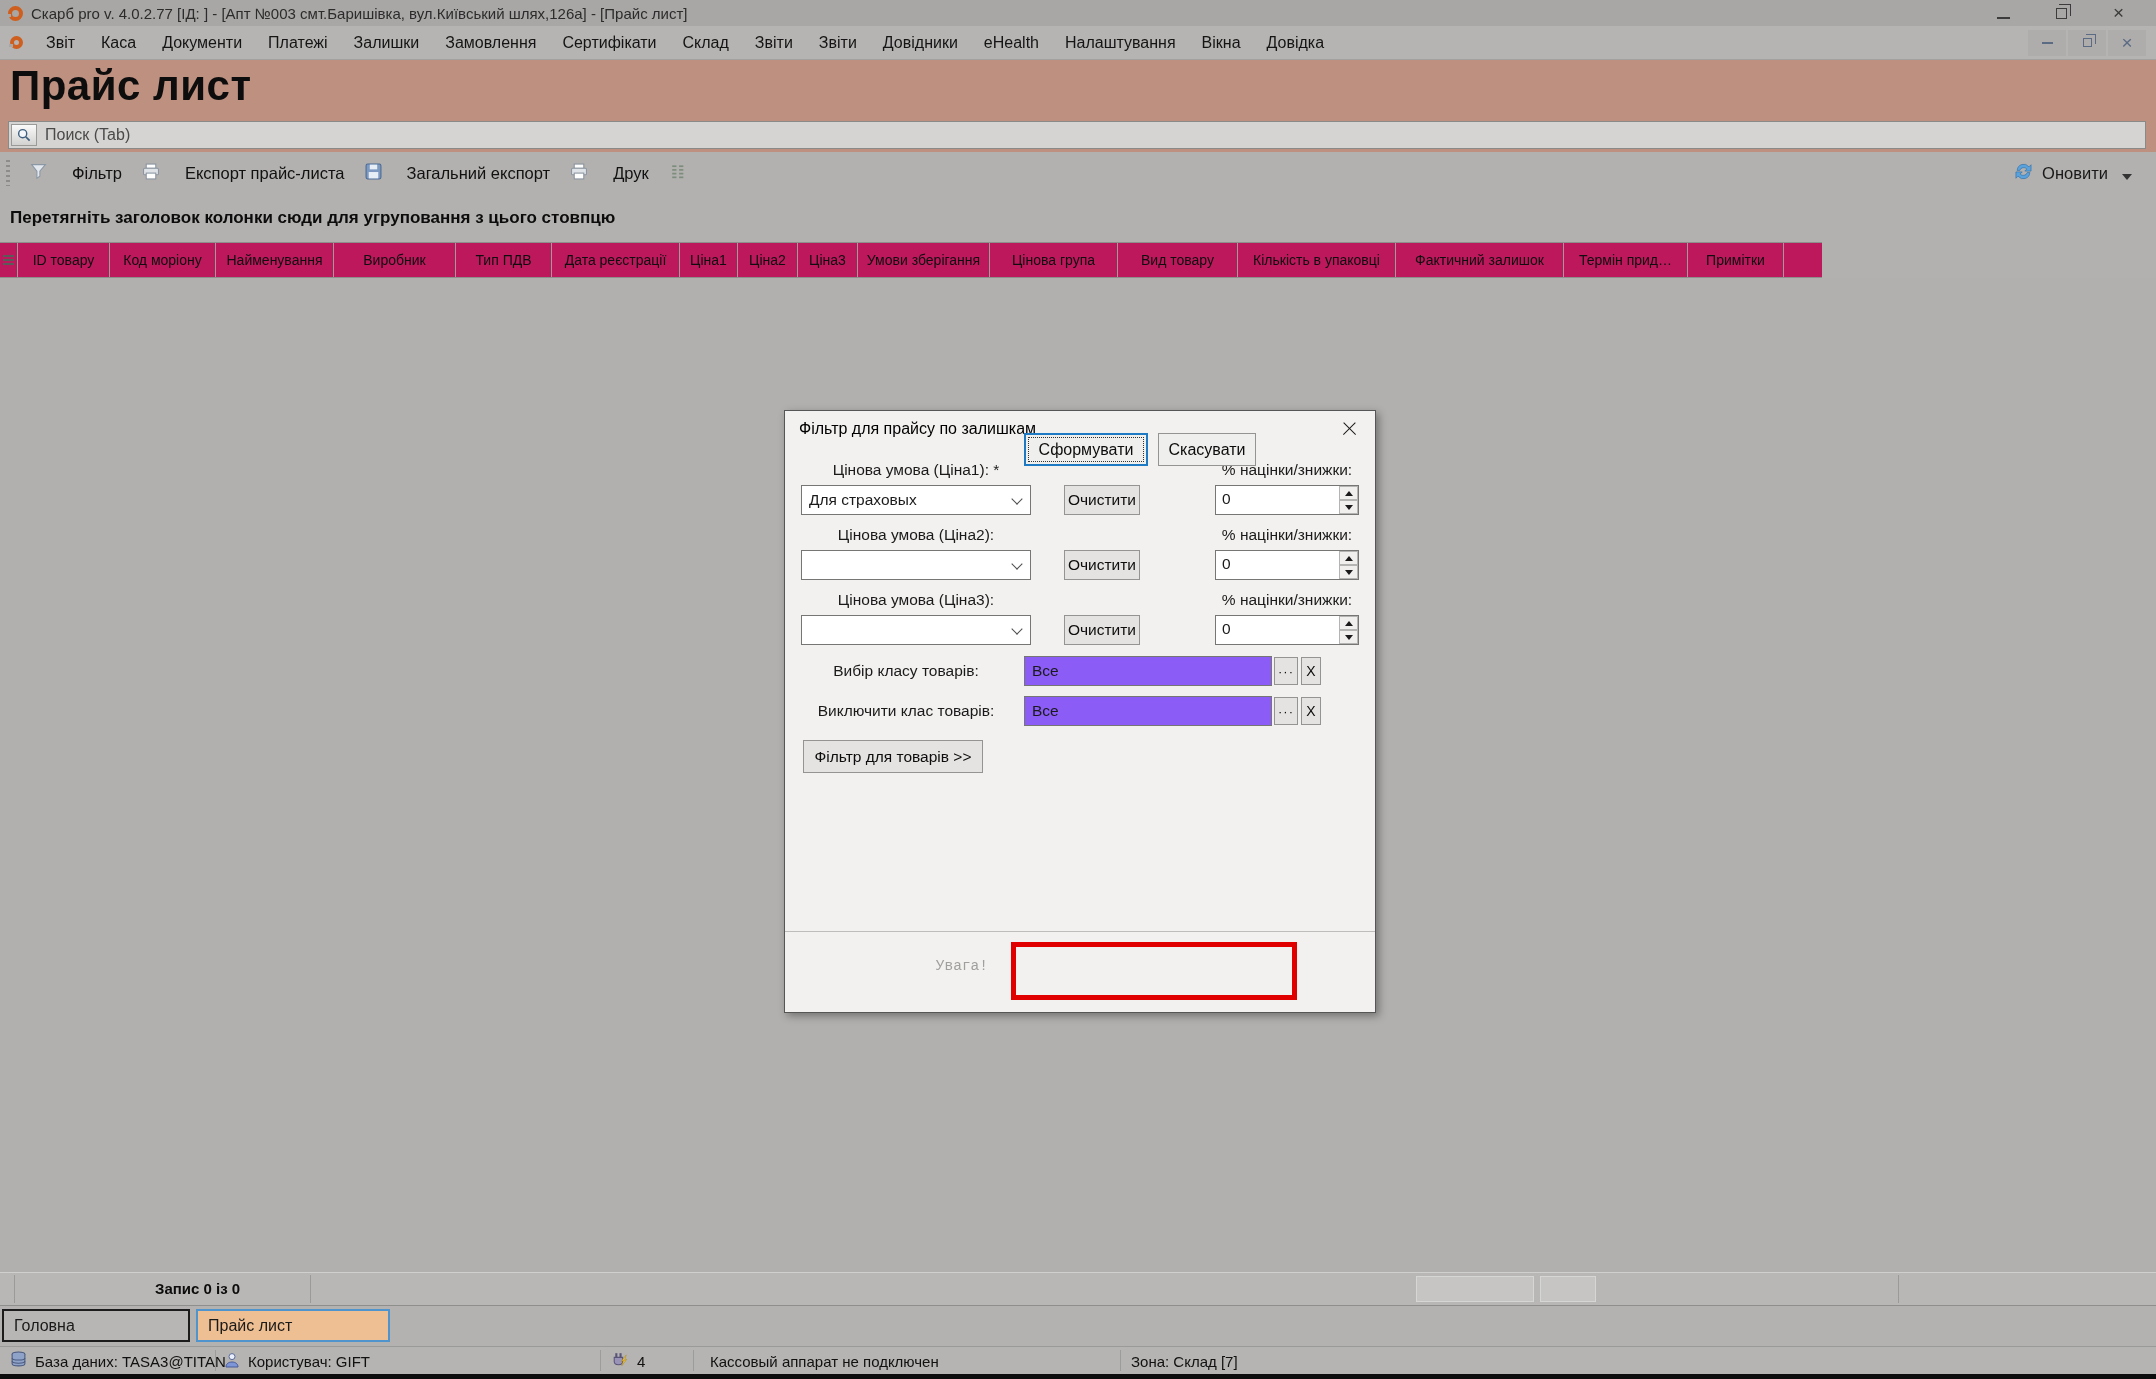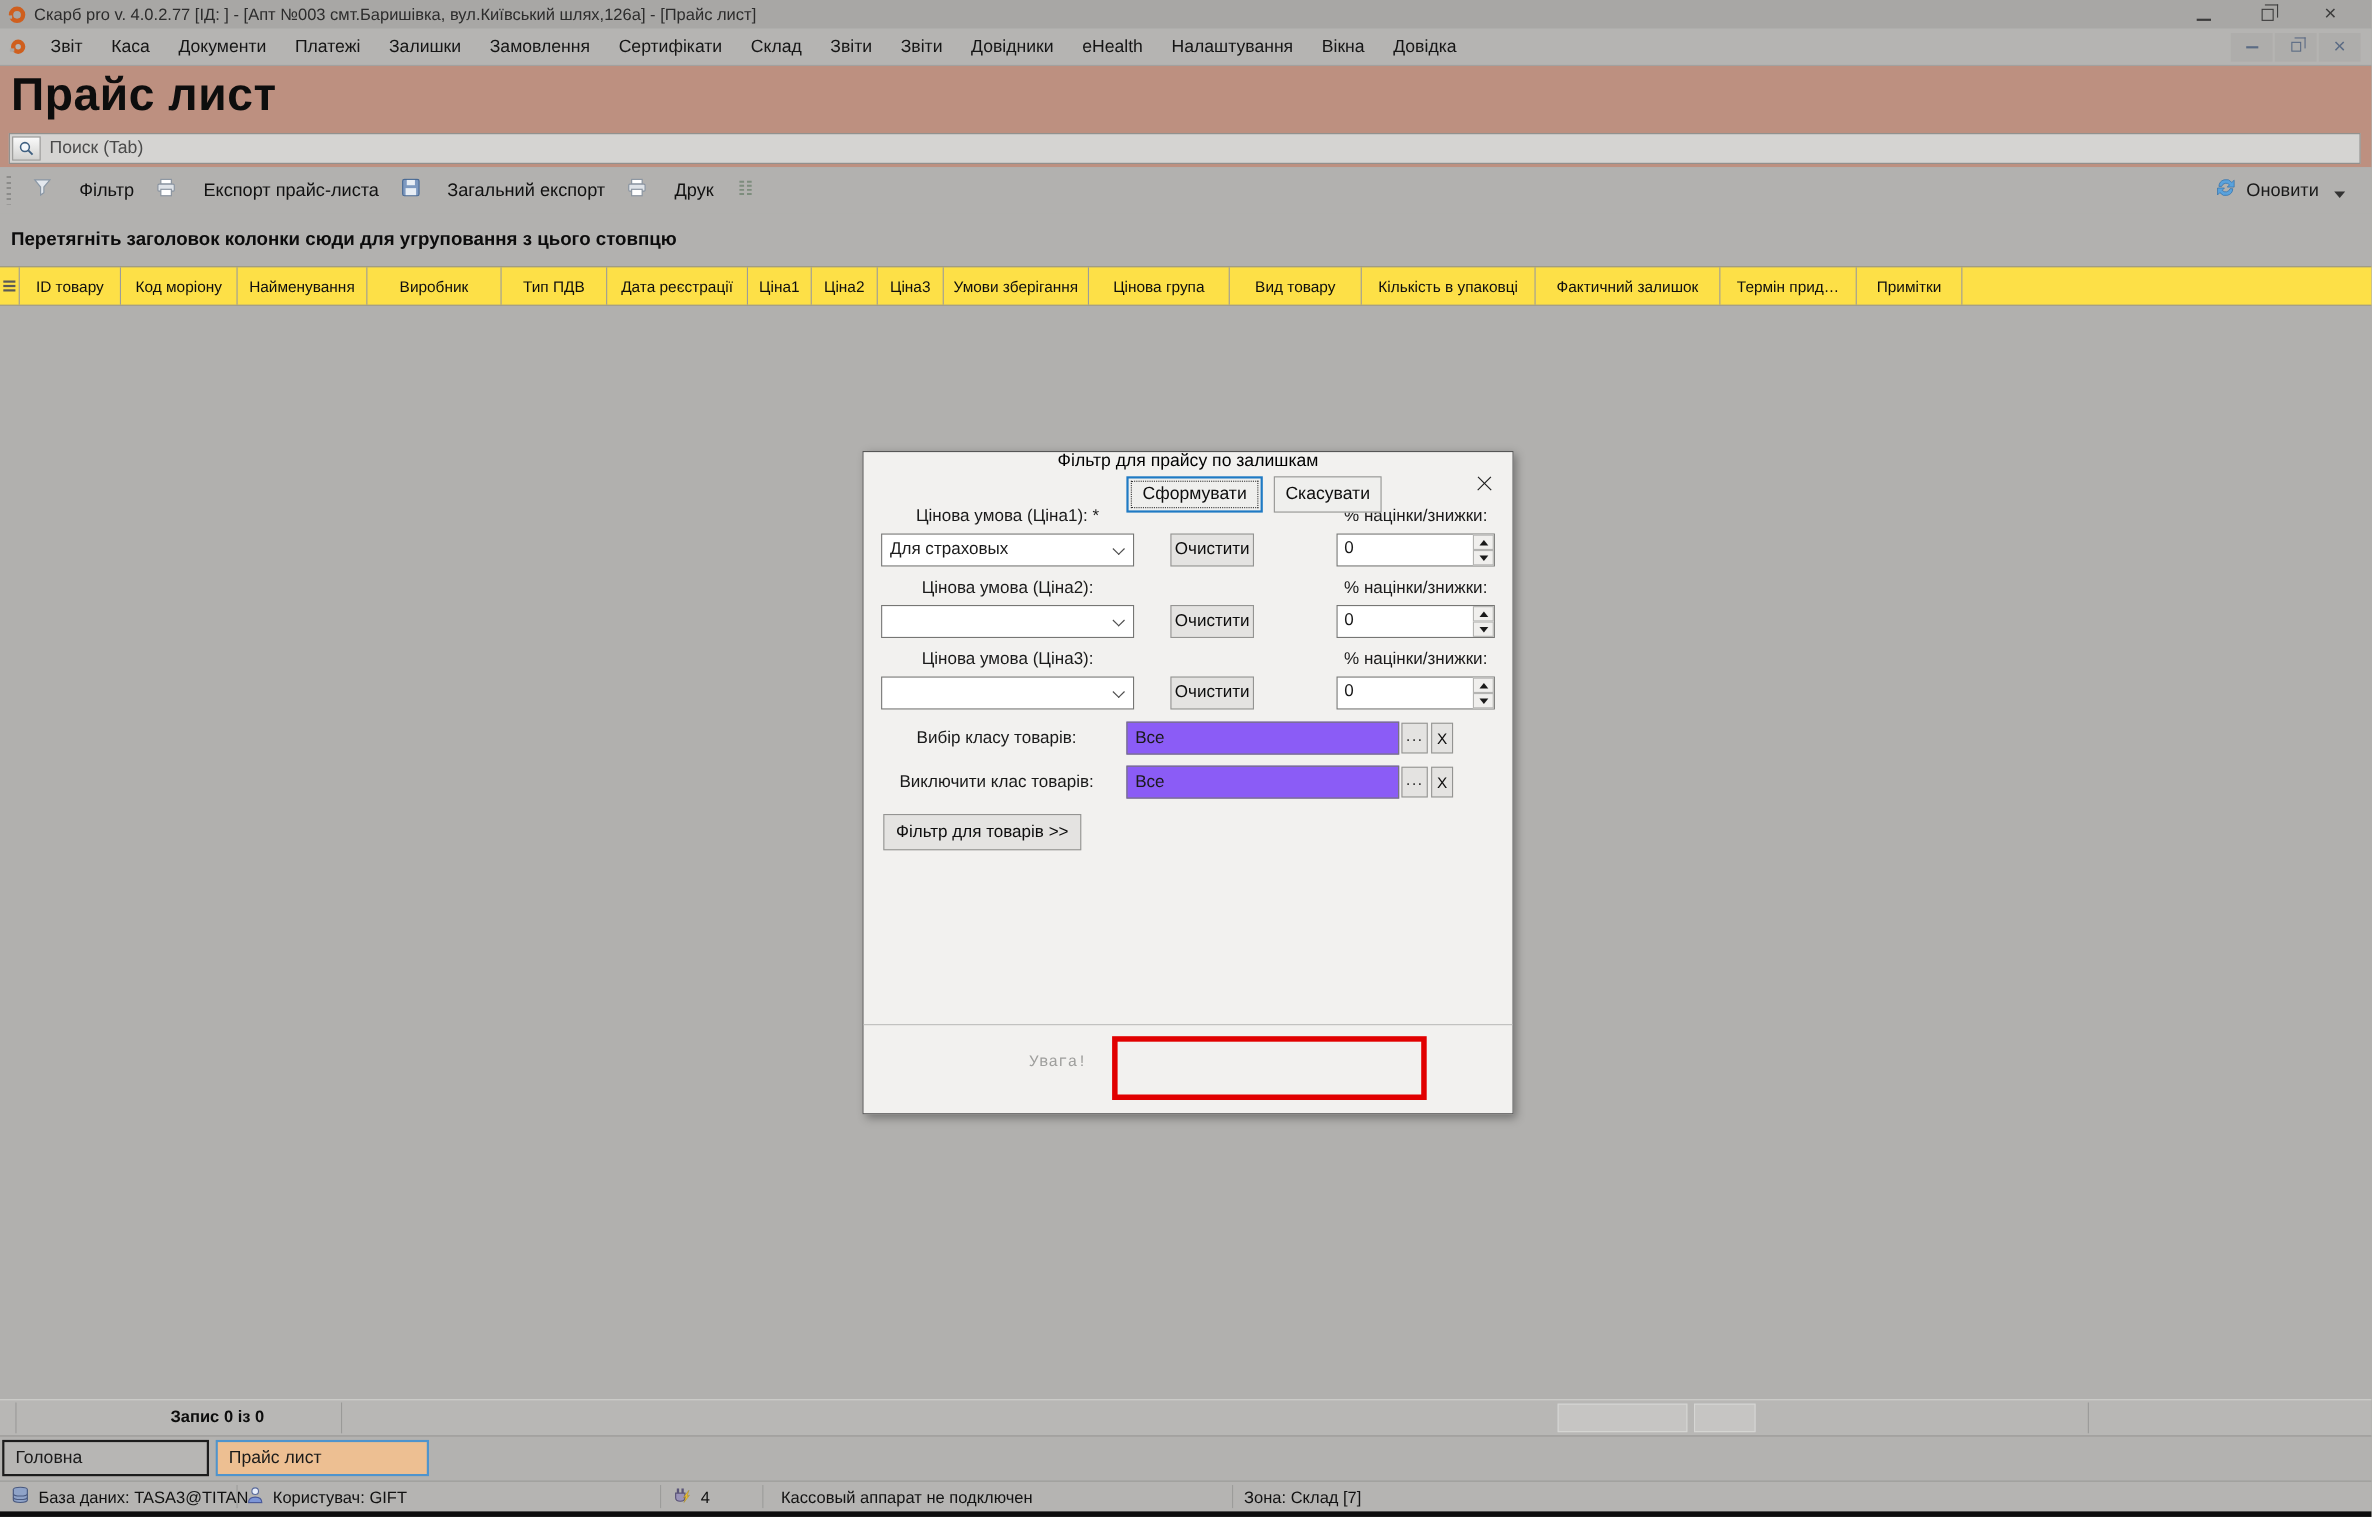--- a/index.html
+++ b/index.html
@@ -51,42 +51,42 @@
   .tb-right { margin-left:auto; display:flex; align-items:center; gap:8px; font-size:16.5px; padding-right:10px; }
   .dd-arrow { width:0; height:0; border-left:5px solid transparent; border-right:5px solid transparent;
               border-top:6px solid #333; margin-left:6px; margin-top:8px; }
 
   
   .groupbar { position:absolute; left:0; top:194px; width:2156px; height:48px; background:#b2b1af;
               display:flex; align-items:center; padding-left:10px; }
   .group-hint { font-size:17px; font-weight:bold; color:#0c0c0c; }
 
   
-  .colheaders { position:absolute; left:0; top:242px; width:2156px; height:36px; background:#fde047;
+  .colheaders { position:absolute; left:0; top:242px; width:1822px; height:36px; background:#be185d;
                 border-top:1px solid #8e8e8c; border-bottom:1px solid #8e8e8c; display:flex; align-items:stretch; }
   .gripcell { width:18px; border-right:1px solid #9c9c9a; display:flex; flex-direction:column; justify-content:center; gap:2px; padding:0 3px; }
   .gripcell i { display:block; height:2px; background:#5a5a58; }
   .hcells { display:flex; flex:1; }
   .hcell { border-right:1px solid #9c9c9a; display:flex; align-items:center; justify-content:center;
            font-size:14px; color:#0e0e0e; white-space:nowrap; overflow:hidden; padding:0 4px; }
   .hcells div:nth-of-type(1){width:92px} .hcells div:nth-of-type(2){width:106px}
   .hcells div:nth-of-type(3){width:118px} .hcells div:nth-of-type(4){width:122px}
   .hcells div:nth-of-type(5){width:96px}  .hcells div:nth-of-type(6){width:128px}
   .hcells div:nth-of-type(7){width:58px}  .hcells div:nth-of-type(8){width:60px}
   .hcells div:nth-of-type(9){width:60px}  .hcells div:nth-of-type(10){width:132px}
   .hcells div:nth-of-type(11){width:128px} .hcells div:nth-of-type(12){width:120px}
   .hcells div:nth-of-type(13){width:158px} .hcells div:nth-of-type(14){width:168px}
   .hcells div:nth-of-type(15){width:124px} .hcells div:nth-of-type(16){width:96px}
 
   .gridarea { position:absolute; left:0; top:278px; width:2156px; height:994px; background:#b1b0ae; }
 
   
   .dlg { position:absolute; left:784px; top:410px; width:592px; height:603px; background:#f2f1ef;
          border:1px solid #565656; box-shadow:3px 3px 8px rgba(0,0,0,.35); font-size:15.5px; }
-  .dlg-title { position:absolute; left:0; top:0; right:0; height:36px; display:flex; align-items:center; padding:0 14px;flex-direction:column; }
+  .dlg-title { position:absolute; left:0; top:0; right:0; height:36px; display:flex; align-items:center; padding:0 14px; }
   .dlg-title-text { font-size:16px; color:#000; }
   .dlg-close { margin-left:auto; width:22px; height:22px; position:relative; }
   .dlg-close::before,.dlg-close::after { content:""; position:absolute; left:2px; top:10px; width:17px; height:1.4px; background:#1c1c1c; }
   .dlg-close::before { transform:rotate(45deg); } .dlg-close::after { transform:rotate(-45deg); }
 
   .dlg-body { position:absolute; left:0; top:36px; right:0; padding:14px 16px 0 16px; }
   .price-row { margin-bottom:11px; }
   .row-labels { display:flex; }
   .lbl-left { width:230px; text-align:center; }
   .lbl-right { margin-left:auto; width:158px; text-align:center; margin-right:-7px; }

